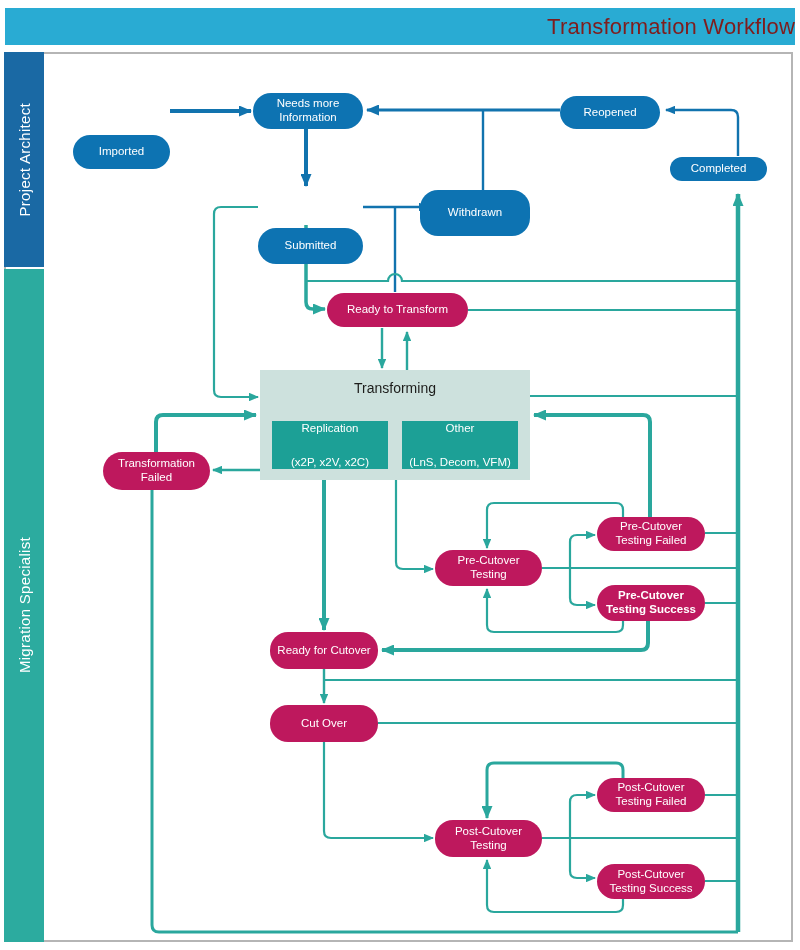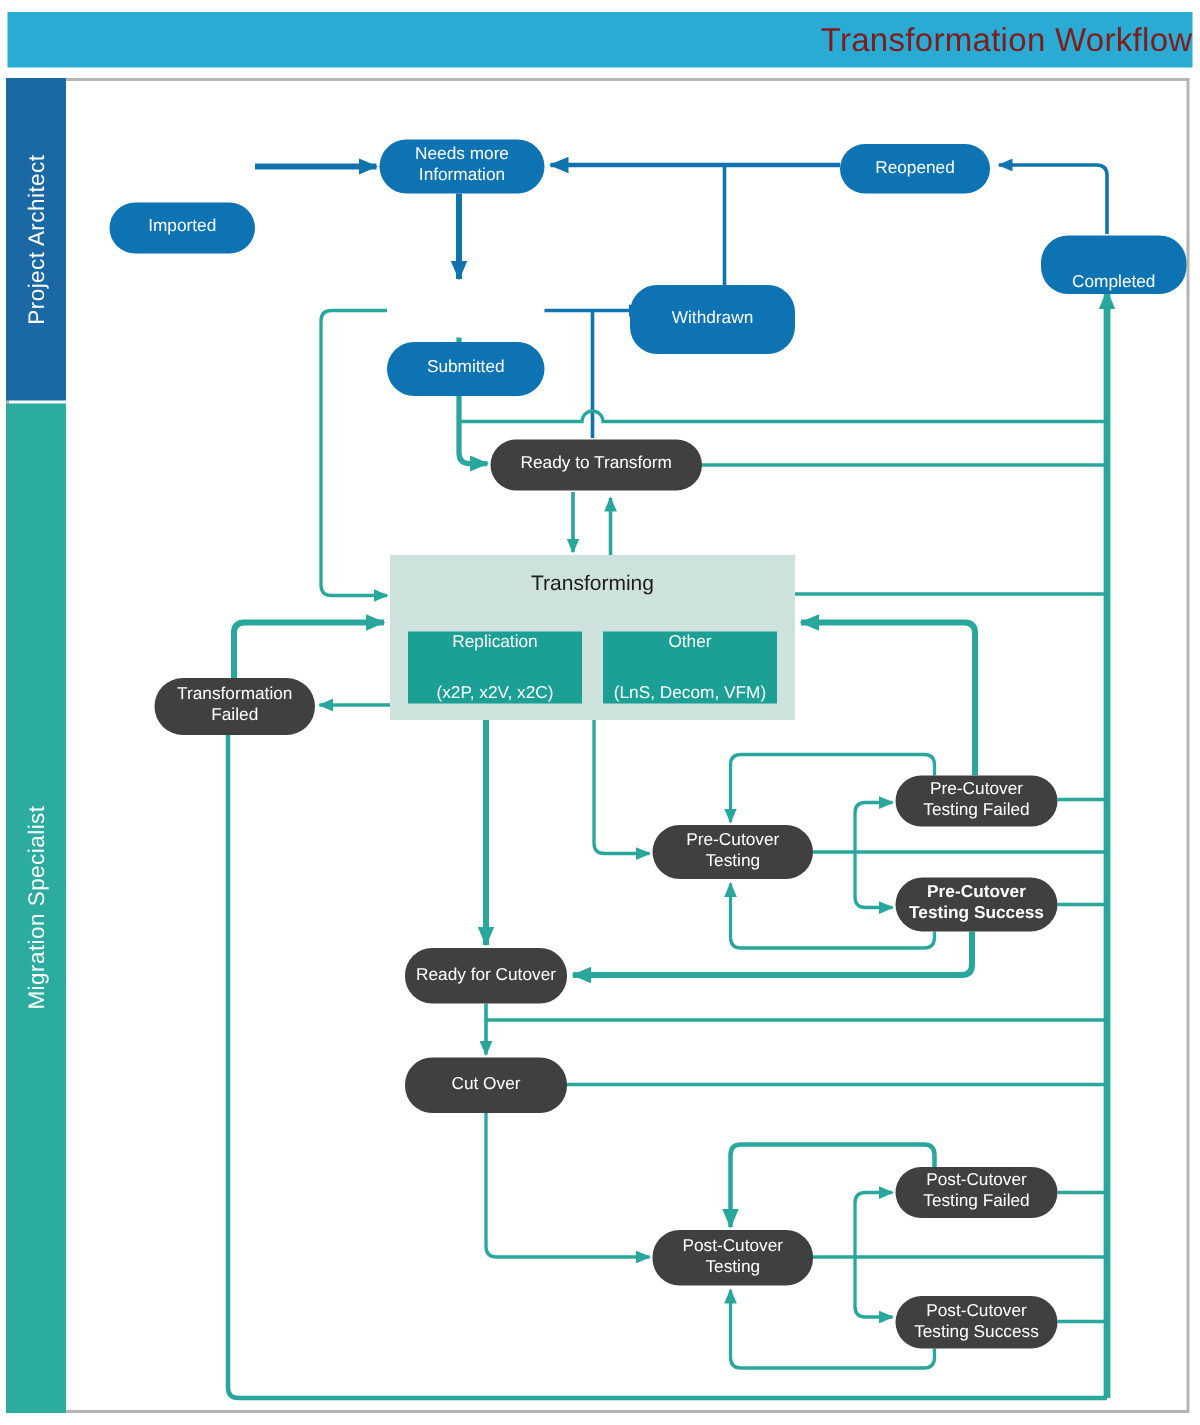--- a/index.html
+++ b/index.html
@@ -26,21 +26,21 @@
   }
   .lane-architect{top:52px;height:215px;background:#1a69a4;}
   .lane-specialist{top:269px;height:673px;background:#2cab9f;}
   svg.edges{position:absolute;left:0;top:0;width:800px;height:950px;}
   .node{
     position:absolute;display:flex;align-items:center;justify-content:center;
     text-align:center;color:#ffffff;font-size:11.5px;line-height:1.2;
     border-radius:18px;padding:0 6px;box-sizing:border-box;
   }
   .node--blue{background:#0d73b2;}
-  .node--teal{background:#404040;}
+  .node--teal{background:#be185d;}
   .panel{
     position:absolute;left:260px;top:370px;width:270px;height:110px;
     background:#cde1dd;
   }
   .panel-title{
     position:absolute;left:0;top:10px;width:100%;text-align:center;
     color:#1d1d1b;font-size:14px;
   }
   .inner-box{
     position:absolute;top:51px;width:116px;height:48px;
@@ -134,21 +134,21 @@
 
   <div class="node node--blue" style="left:73px;top:95px;width:97px;height:34px;margin-top:40px;">
     <span>Imported</span>
   </div>
   <div class="node node--blue" style="left:253px;top:93px;width:110px;height:36px;">
     <span>Needs more Information</span>
   </div>
   <div class="node node--blue" style="left:560px;top:96px;width:100px;height:33px;">
     <span>Reopened</span>
   </div>
-  <div class="node node--blue" style="left:694px;top:157px;width:97px;height:39px;align-items:flex-end;">
+  <div class="node node--blue" style="left:670px;top:157px;width:97px;height:24px;">
     <span>Completed</span>
   </div>
   <div class="node node--blue" style="left:420px;top:190px;width:110px;height:46px;">
     <span>Withdrawn</span>
   </div>
   <div class="node node--blue" style="left:258px;top:188px;width:105px;height:36px;margin-top:40px;">
     <span>Submitted</span>
   </div>
 
   <div class="node node--teal" style="left:327px;top:293px;width:141px;height:34px;">

